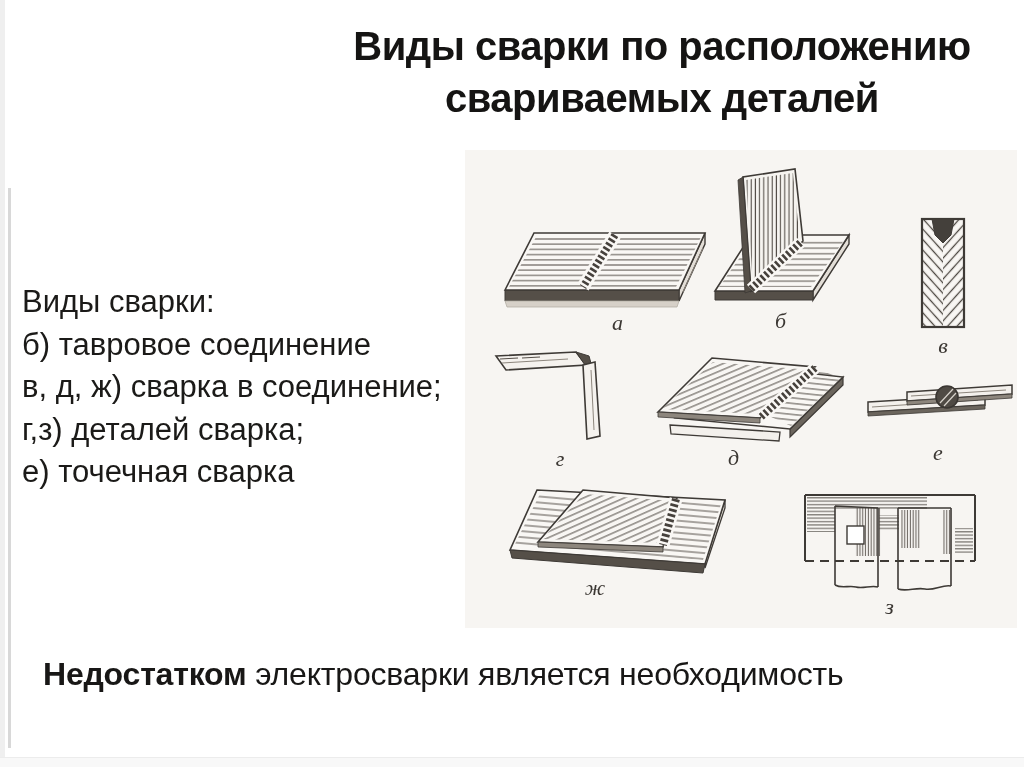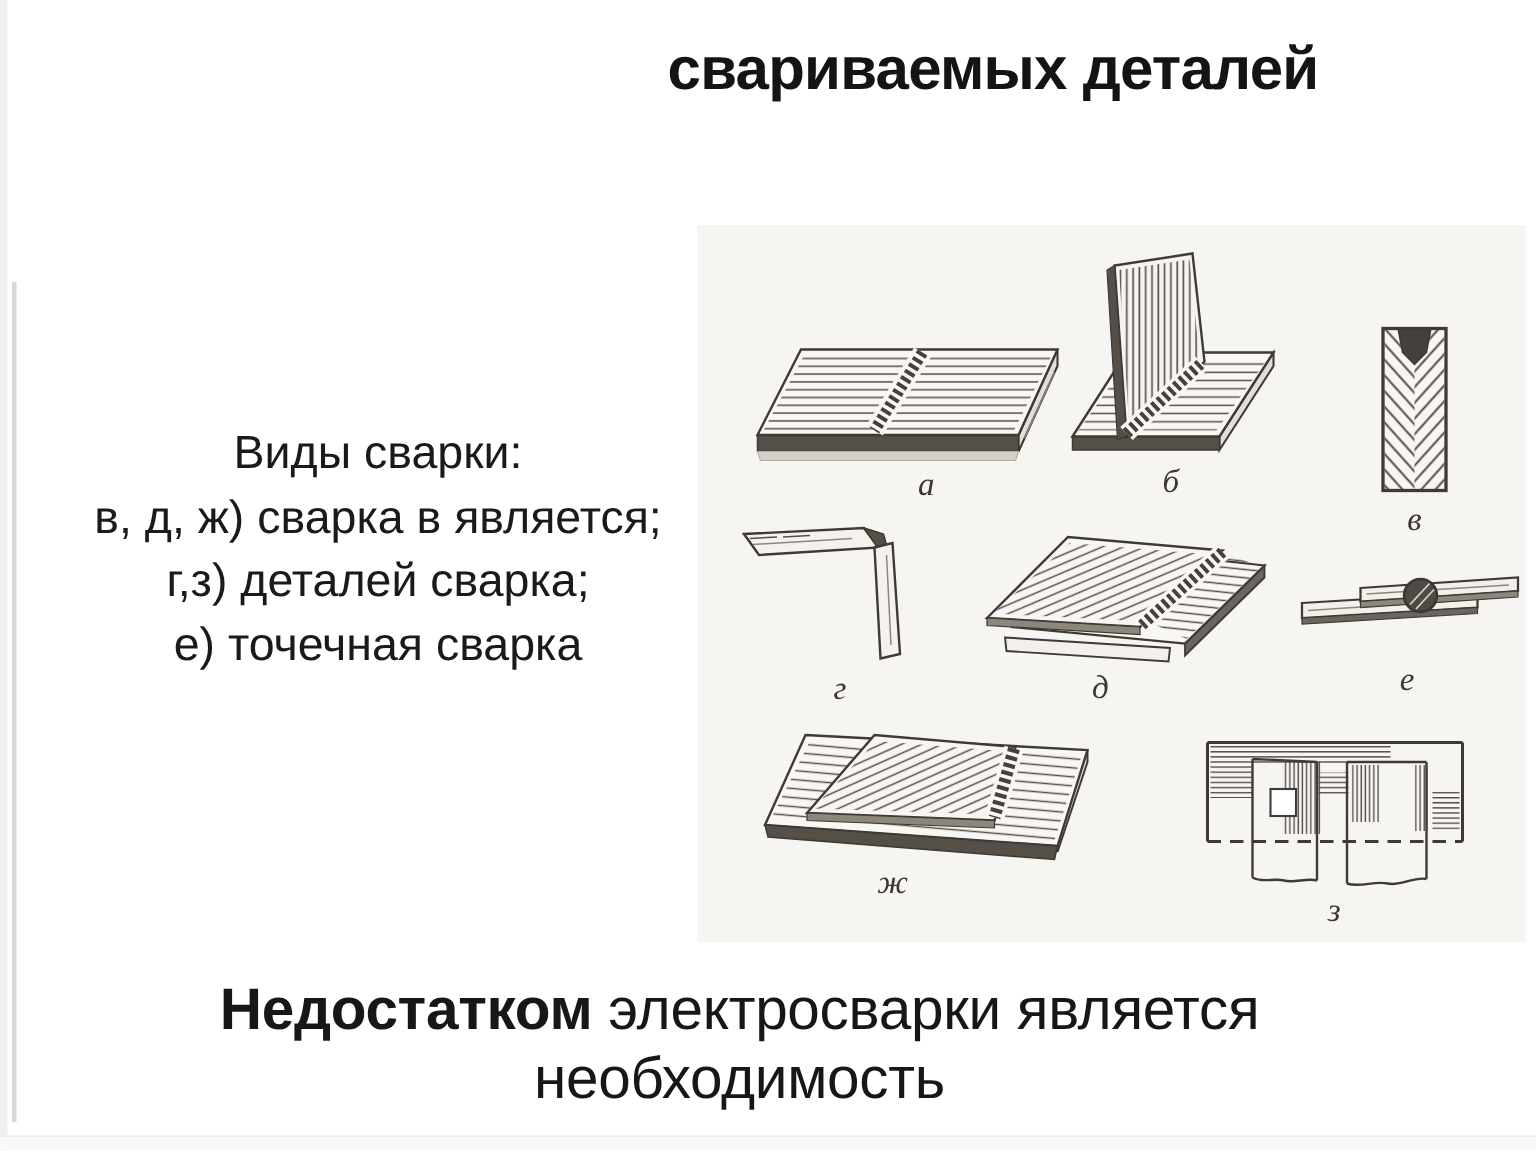--- a/index.html
+++ b/index.html
@@ -16,25 +16,25 @@
   
   .scan-wash{position:absolute;left:465px;top:150px;width:552px;height:478px;background:#f7f5f2;}
 
   .title{
     position:absolute;left:300px;top:20px;width:724px;
     text-align:center;font-weight:bold;font-size:40px;line-height:52px;
     letter-spacing:-0.5px;color:#151413;
   }
   .legend{
     position:absolute;left:22px;top:281px;width:460px;
-    font-size:31px;line-height:42.5px;color:#1b1a18;white-space:nowrap;text-align:center;
+    font-size:31px;line-height:42.5px;color:#1b1a18;white-space:nowrap;
   }
   .footer{
     position:absolute;left:43px;top:651px;width:900px;
-    font-size:39px;line-height:46px;letter-spacing:-0.2px;color:#181716;text-align:center;
+    font-size:32px;line-height:46px;letter-spacing:-0.2px;color:#181716;
   }
   .footer b{font-weight:bold;}
 
   figure{position:absolute;margin:0;padding:0;}
   figure svg{display:block;}
   .cap{
     text-align:center;
     font-family:"Liberation Serif", serif;font-style:italic;
     font-size:22px;color:#3b3733;margin-top:2px;line-height:22px;
   }
@@ -53,26 +53,28 @@
 </style>
 </head>
 <body>
 
 <div class="edge-left"></div>
 <div class="scan-wash"></div>
 <div class="v-rule"></div>
 <div class="bottom-strip"></div>
 
 <div class="title">
+  <div>Виды сварки по расположению</div>
   <div>свариваемых деталей</div>
 </div>
 
 <div class="legend">
   <div>Виды сварки:</div>
-  <div>в, д, ж) сварка в является;</div>
+  <div>б) тавровое соединение</div>
+  <div>в, д, ж) сварка в соединение;</div>
   <div>г,з) деталей сварка;</div>
   <div>е) точечная сварка</div>
 </div>
 
 <figure id="fig-a">
   <svg width="215" height="84" viewBox="0 0 215 84">
     <defs>
       <pattern id="aH" width="6" height="5.2" patternUnits="userSpaceOnUse">
         <line x1="0" y1="2.6" x2="6" y2="2.6" stroke="#544e48" stroke-width="1"></line>
       </pattern>

